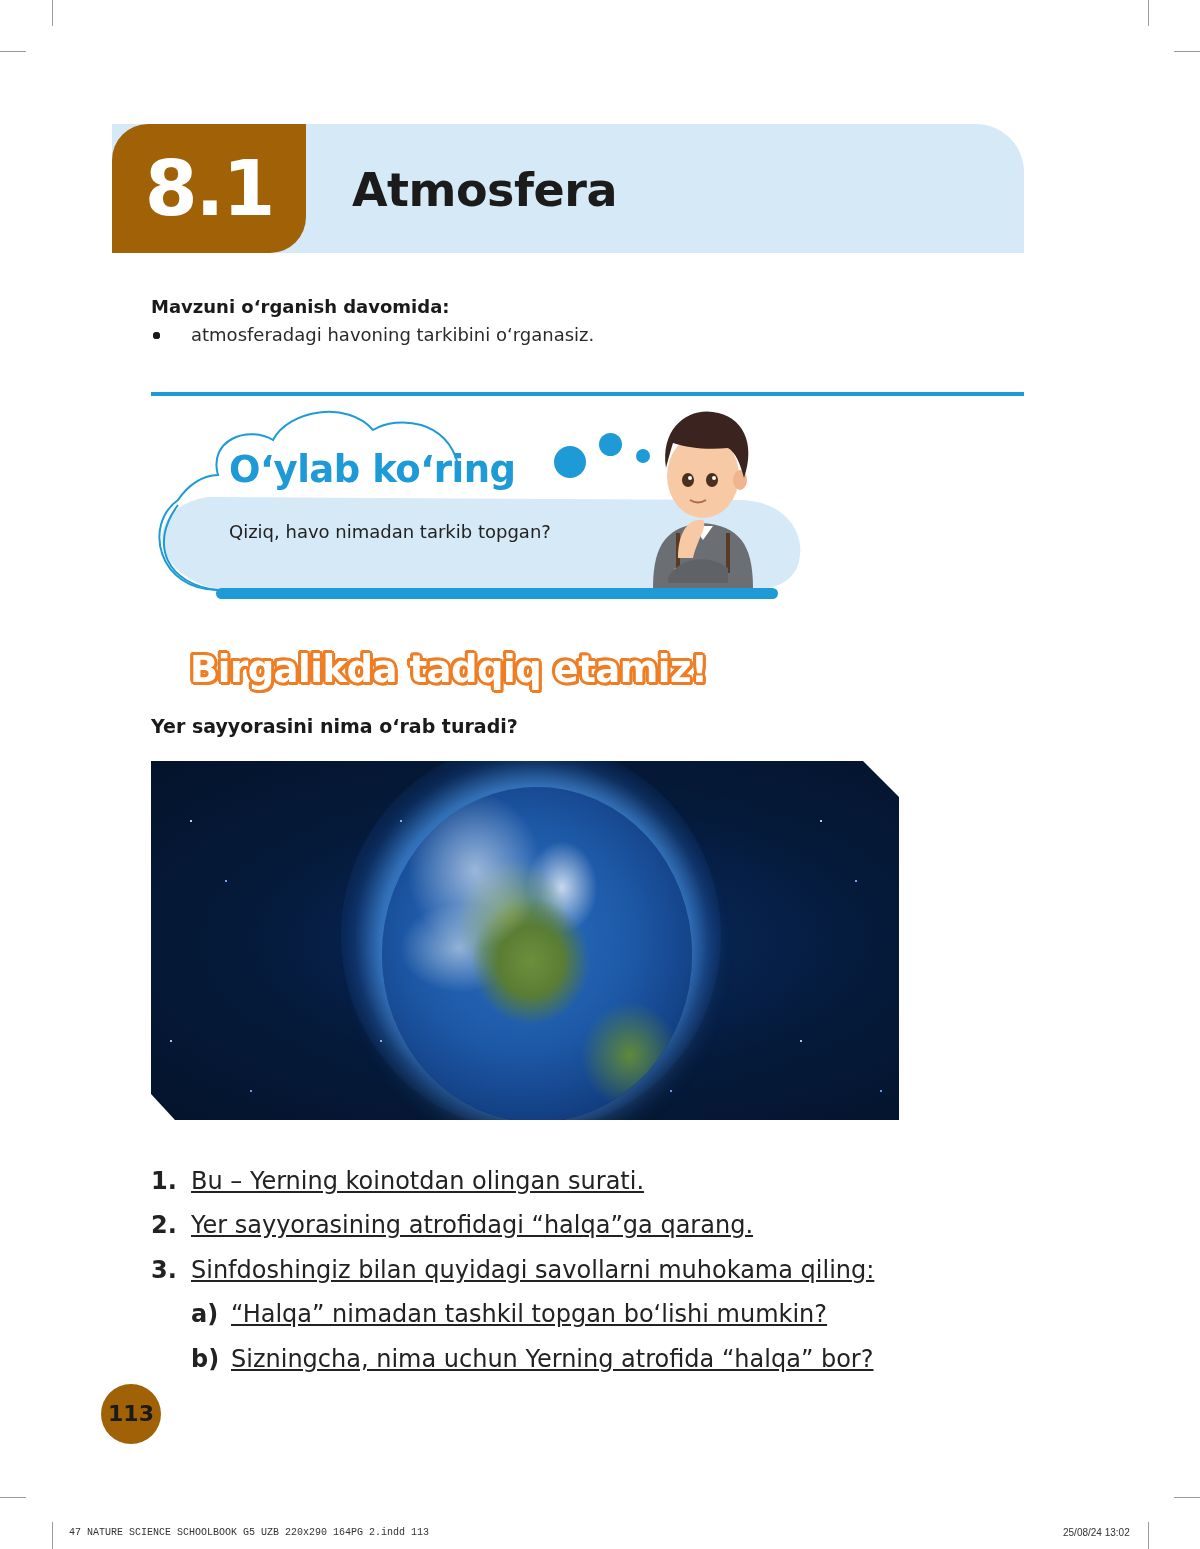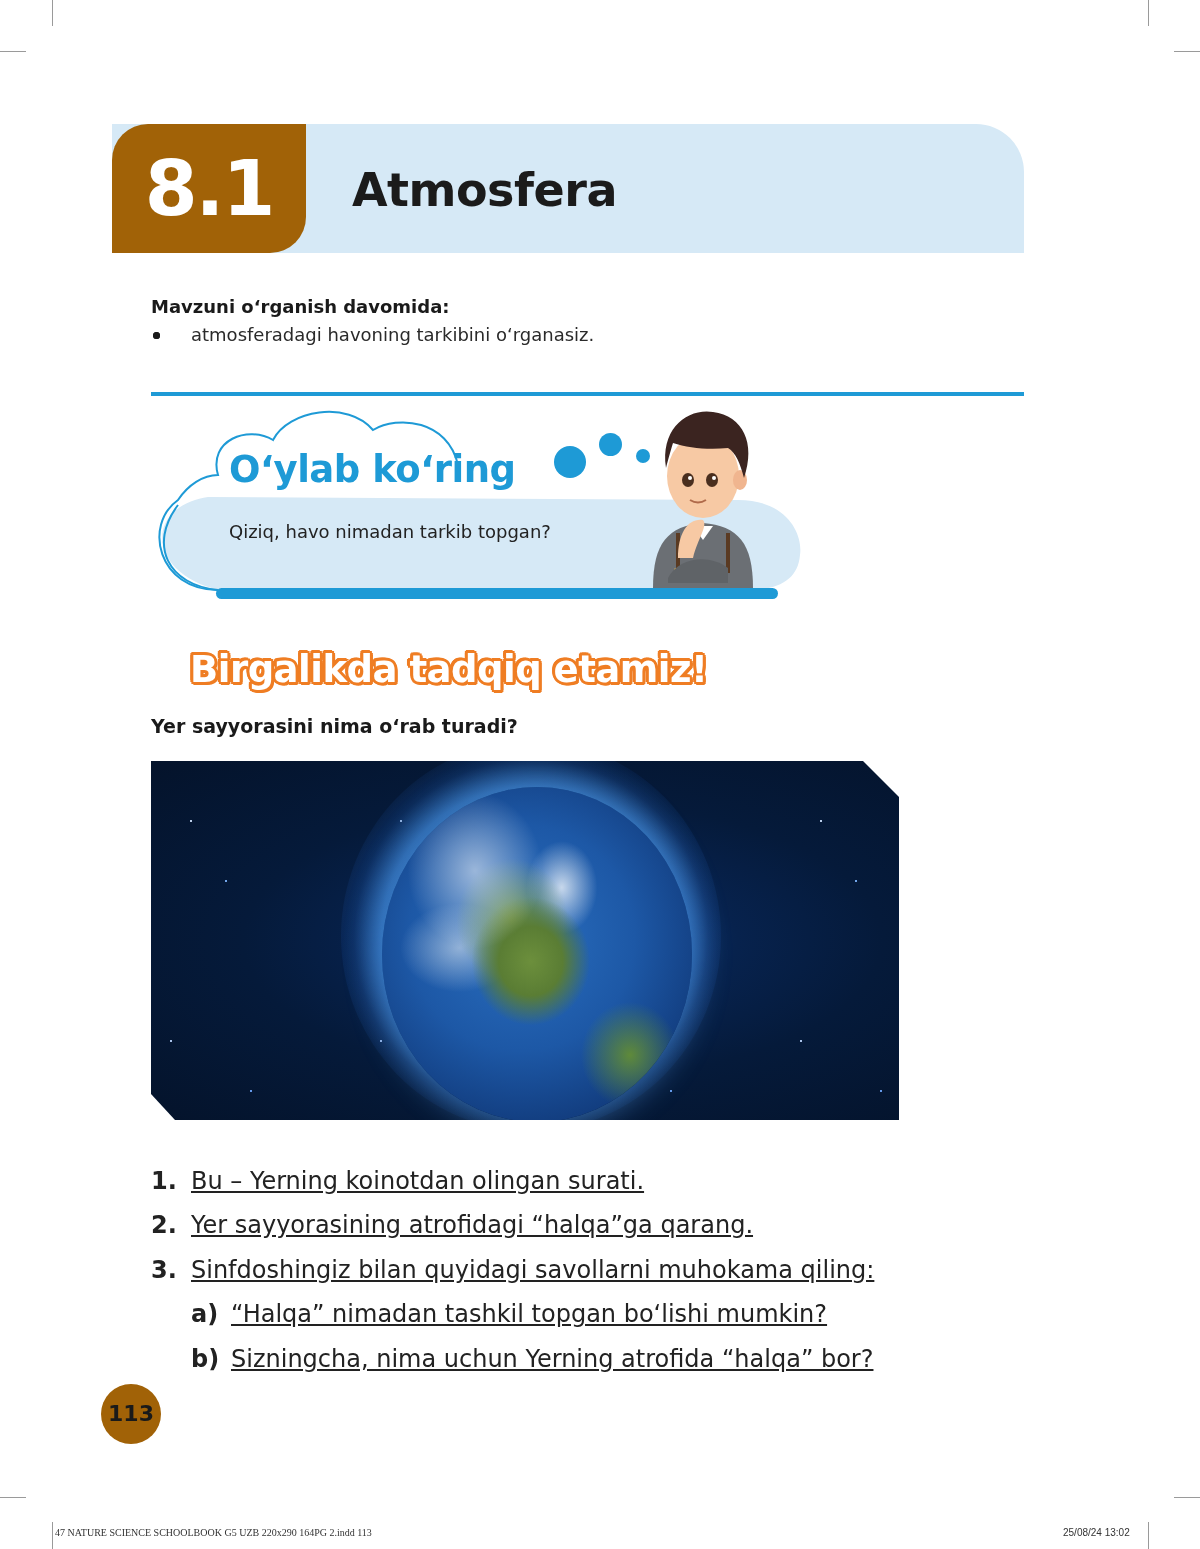--- a/index.html
+++ b/index.html
@@ -73,21 +73,21 @@
   .steps { left:151px; top:1166px; }
   .step { position:absolute; left:0; font-size:24px; line-height:30px; color:#222; white-space:nowrap;text-decoration:underline; }
   .step .n { font-weight:bold; display:inline-block; width:40px; }
   .sub .n { width:40px; }
 
   
   .page-num { left:101px; top:1384px; width:60px; height:60px; border-radius:50%; background:#a16207;
               text-align:center; line-height:60px; font-weight:bold; font-size:22px; color:#1a1a1a; }
 
   
-  .slug-left { left:55px; top:1527px; font-size:10px; color:#333; font-family:Liberation Serif, serif; white-space:nowrap; }
+  .slug-left { left:69px; top:1527px; font-size:10px; color:#333; font-family:Liberation Mono, monospace; white-space:nowrap; }
   .slug-right { left:1063px; top:1527px; font-size:10px; color:#333; font-family:"Liberation Sans", sans-serif; white-space:nowrap; }
 </style>
 </head>
 <body>
 
 <div class="crop-v" style="left:52px;top:0;height:26px;"></div>
 <div class="crop-v" style="left:1148px;top:0;height:26px;"></div>
 <div class="crop-h" style="left:0;top:51px;width:26px;"></div>
 <div class="crop-h" style="left:1174px;top:51px;width:26px;"></div>
 <div class="crop-h" style="left:0;top:1497px;width:26px;"></div>

